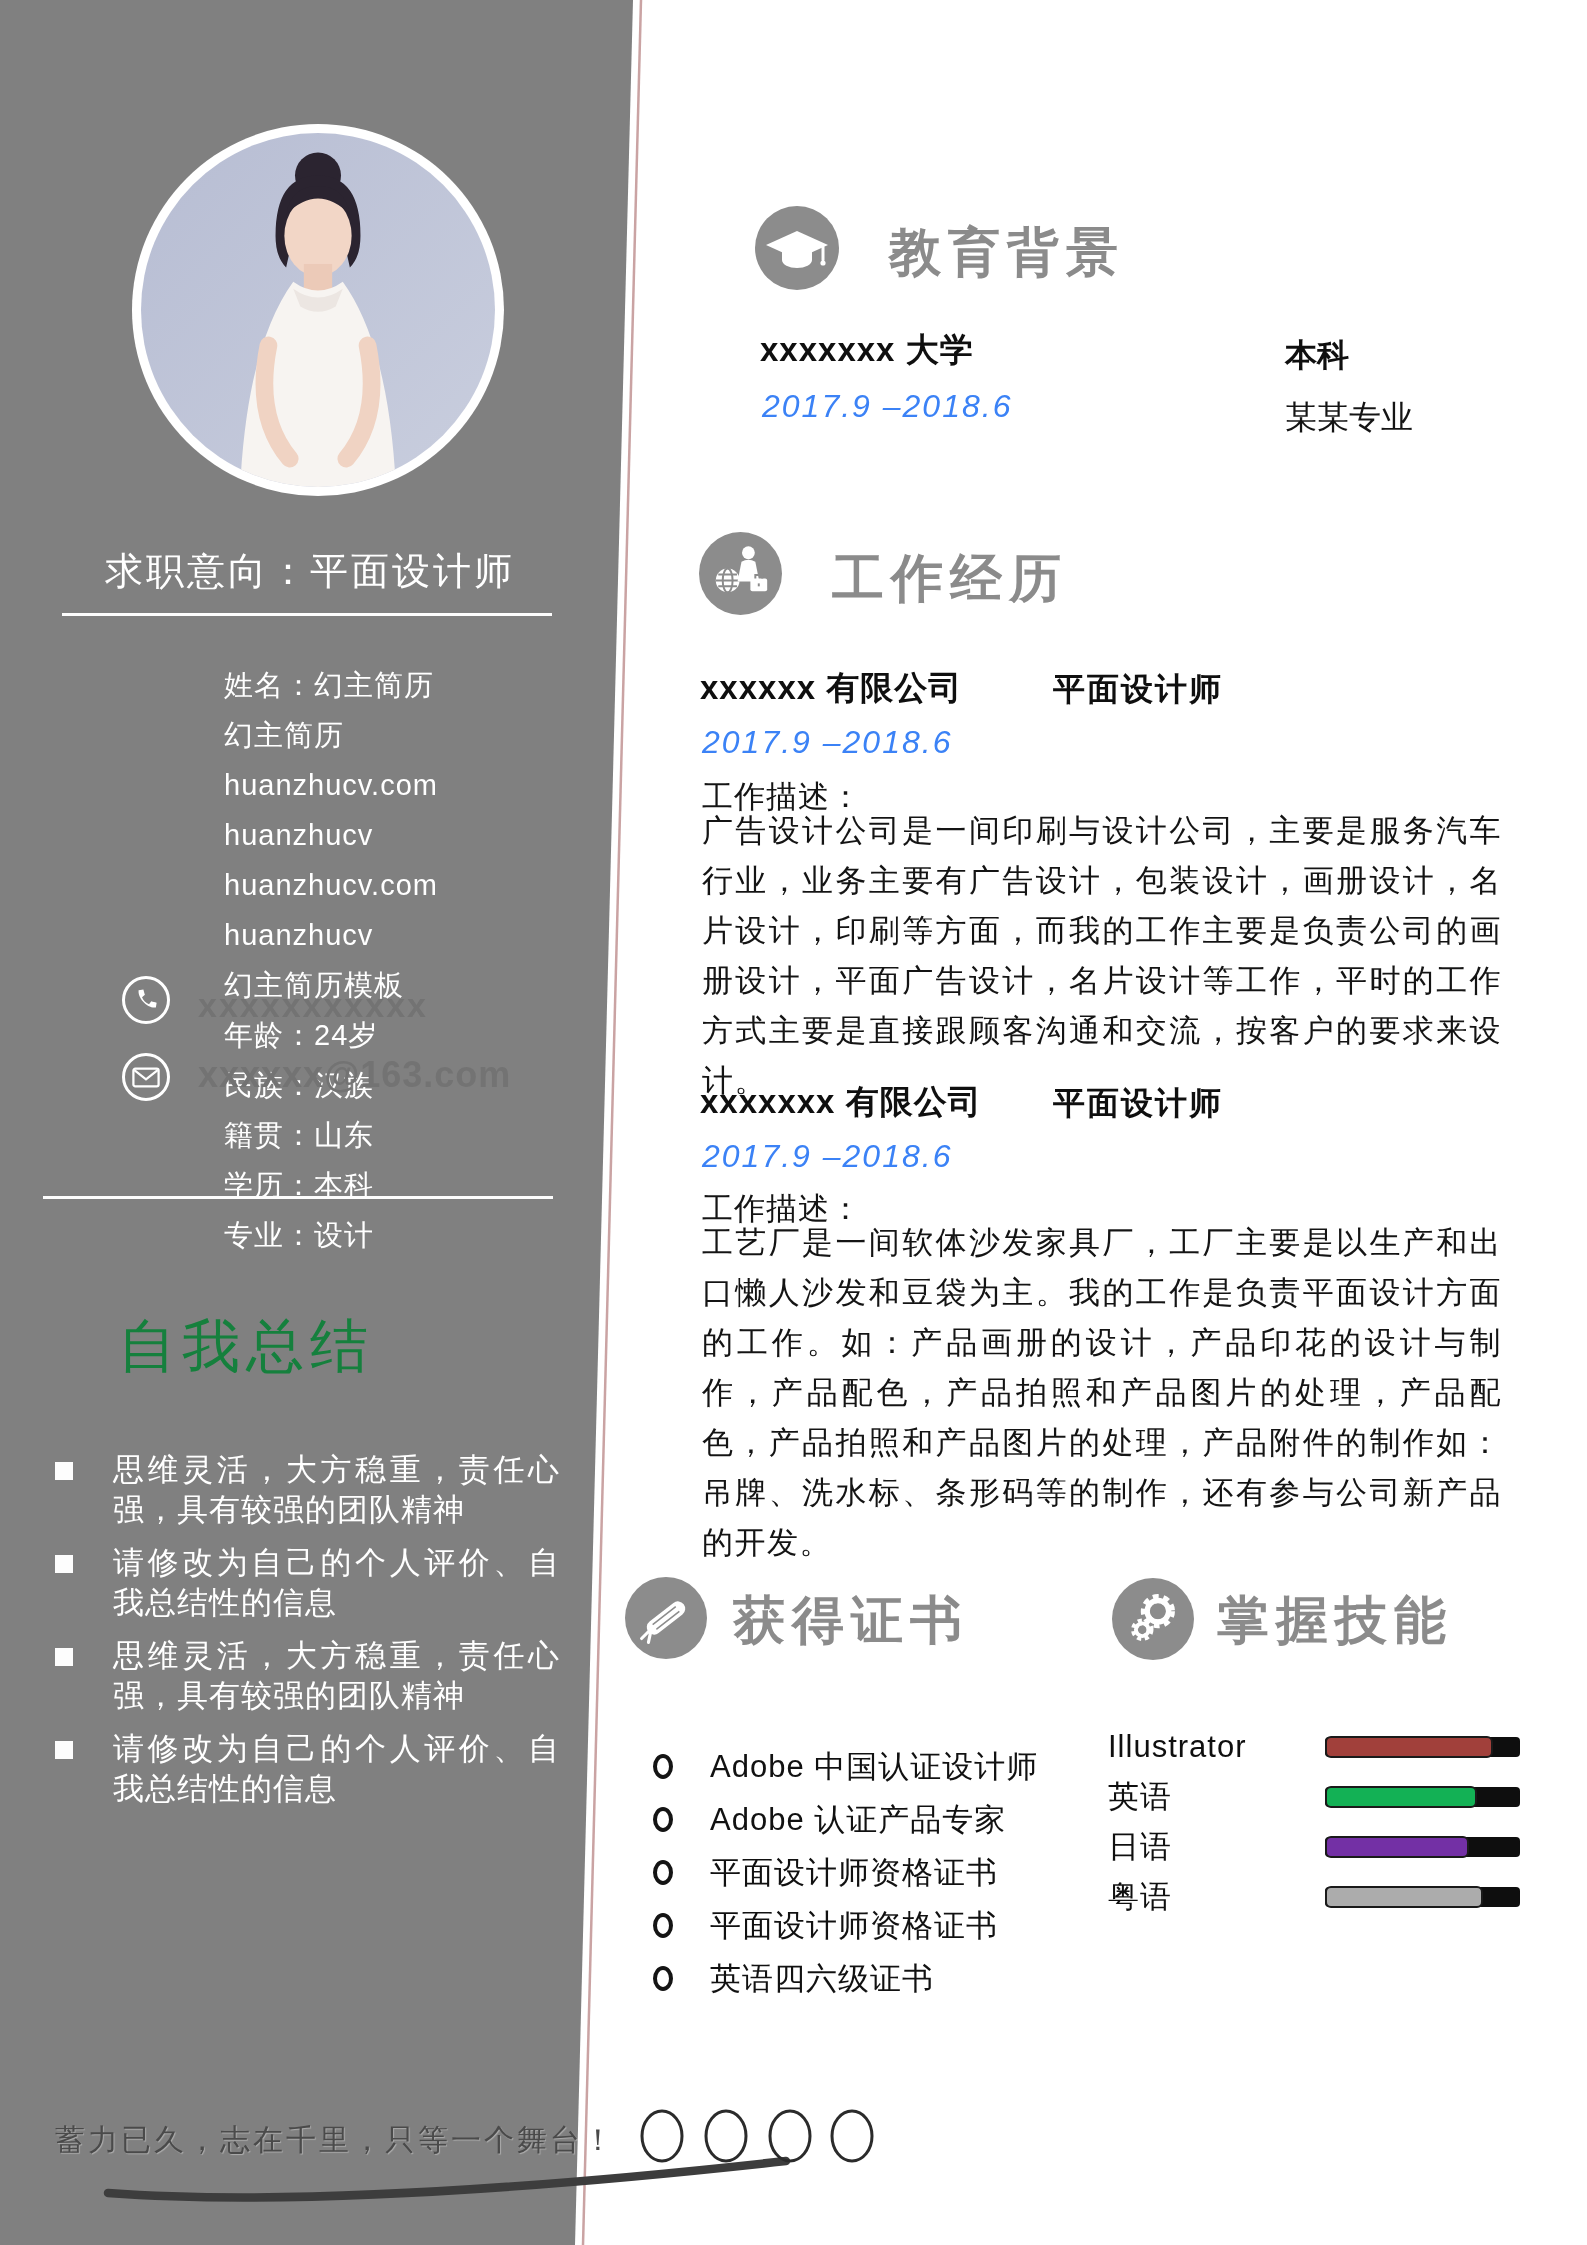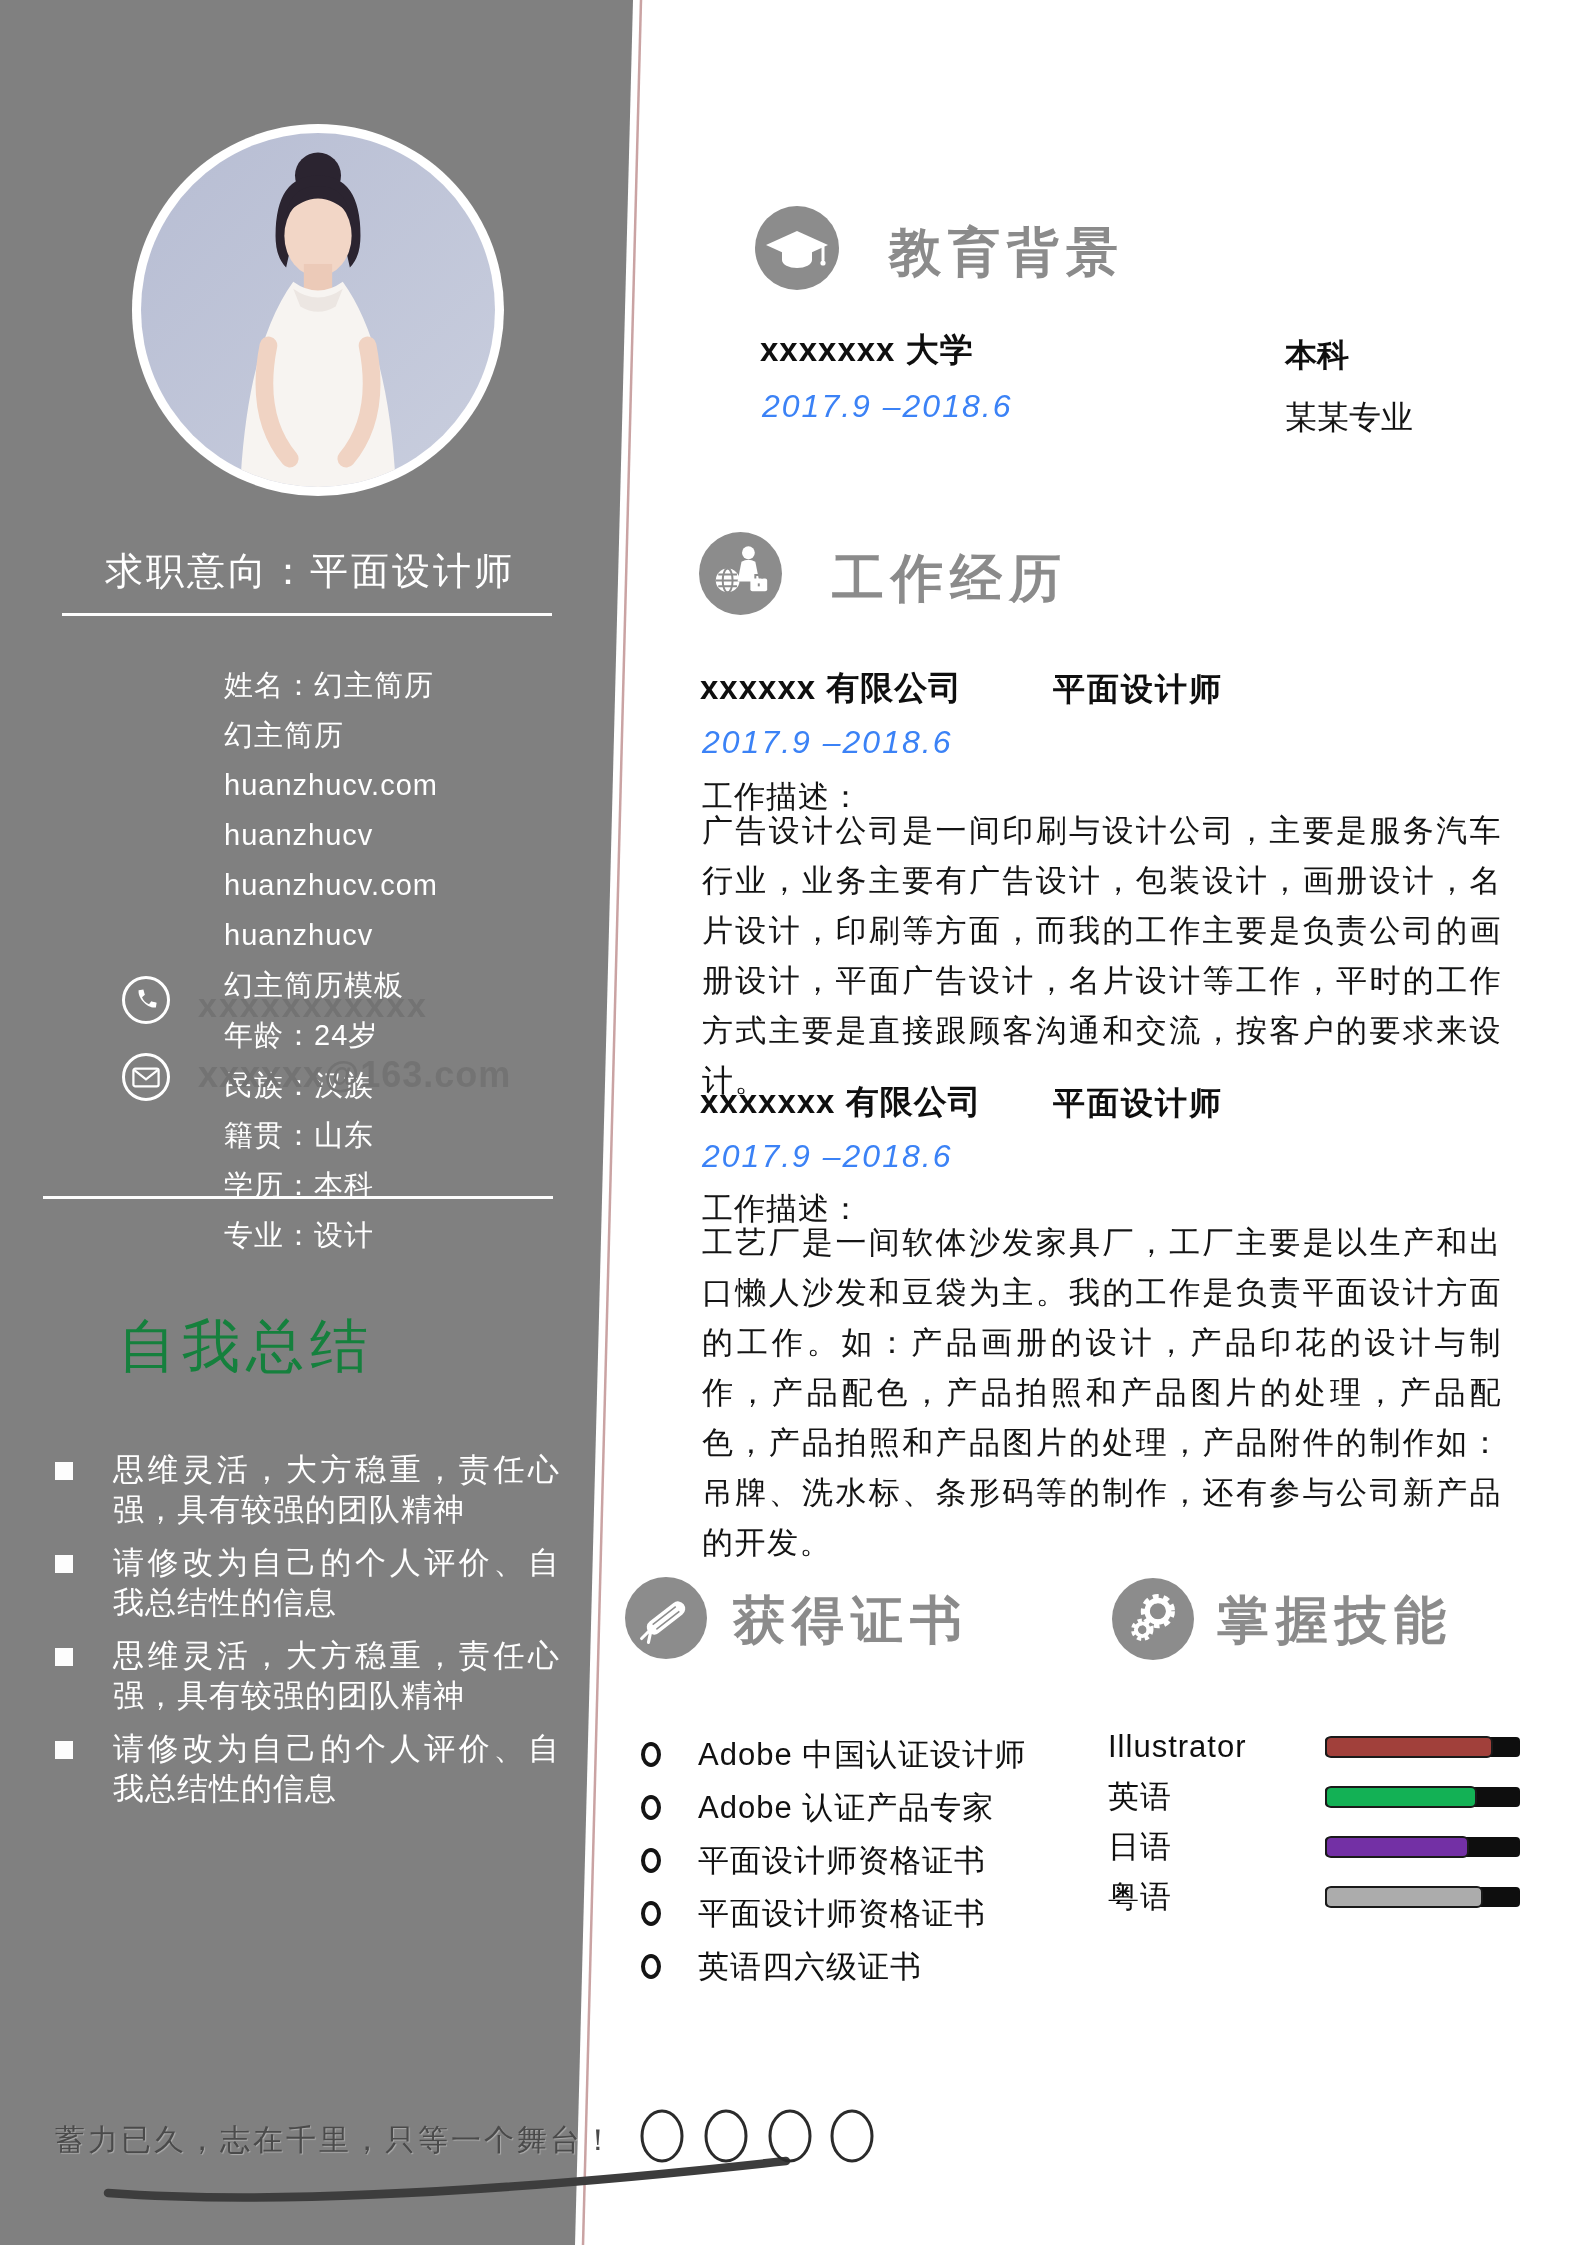--- a/index.html
+++ b/index.html
@@ -53,21 +53,21 @@
   .company{font-size:33px;font-weight:700;color:#0f0f0f;letter-spacing:1px;white-space:nowrap;}
   .role{font-size:32px;font-weight:700;color:#0f0f0f;letter-spacing:2px;white-space:nowrap;}
   .desc-label{font-size:31px;color:#141414;letter-spacing:1px;}
   .para{width:800px;font-size:31px;line-height:50px;color:#141414;text-align:justify;letter-spacing:1.5px;}
   .j1-company{left:700px;top:666px;} .j1-role{left:1053px;top:668px;}
   .j1-period{left:702px;top:724px;} .j1-desc{left:702px;top:776px;} .j1-para{left:702px;top:806px;}
   .j2-company{left:700px;top:1080px;} .j2-role{left:1053px;top:1082px;}
   .j2-period{left:702px;top:1138px;} .j2-desc{left:702px;top:1188px;} .j2-para{left:702px;top:1218px;}
   .cert-icon{left:625px;top:1577px;width:82px;height:82px;}
   .cert-title{left:733px;top:1586px;}
-  .cert-list{left:641px;top:1728px;margin:0;padding:0;list-style:none;}
+  .cert-list{left:641px;top:1728px;margin:12px;padding:0;list-style:none;}
   .cert-list li{display:flex;align-items:center;height:53px;}
   .ring{flex:none;width:12px;height:17px;border:4.5px solid #141414;border-radius:50%;}
   .cert-text{margin-left:37px;font-size:31px;color:#111;letter-spacing:1px;white-space:nowrap;}
   .skill-icon{left:1112px;top:1578px;width:82px;height:82px;}
   .skill-title{left:1217px;top:1586px;}
   .skill-list{left:1108px;top:1722px;width:412px;}
   .skill-row{display:flex;align-items:center;height:50px;}
   .skill-name{width:217px;font-size:31px;color:#0f0f0f;letter-spacing:1px;white-space:nowrap;}
   .bar-track{position:relative;width:195px;height:20px;background:#0e0e0e;border-radius:4px;}
   .bar-fill{position:absolute;left:0;top:-1px;height:22px;border:2px solid #1a1a1a;

